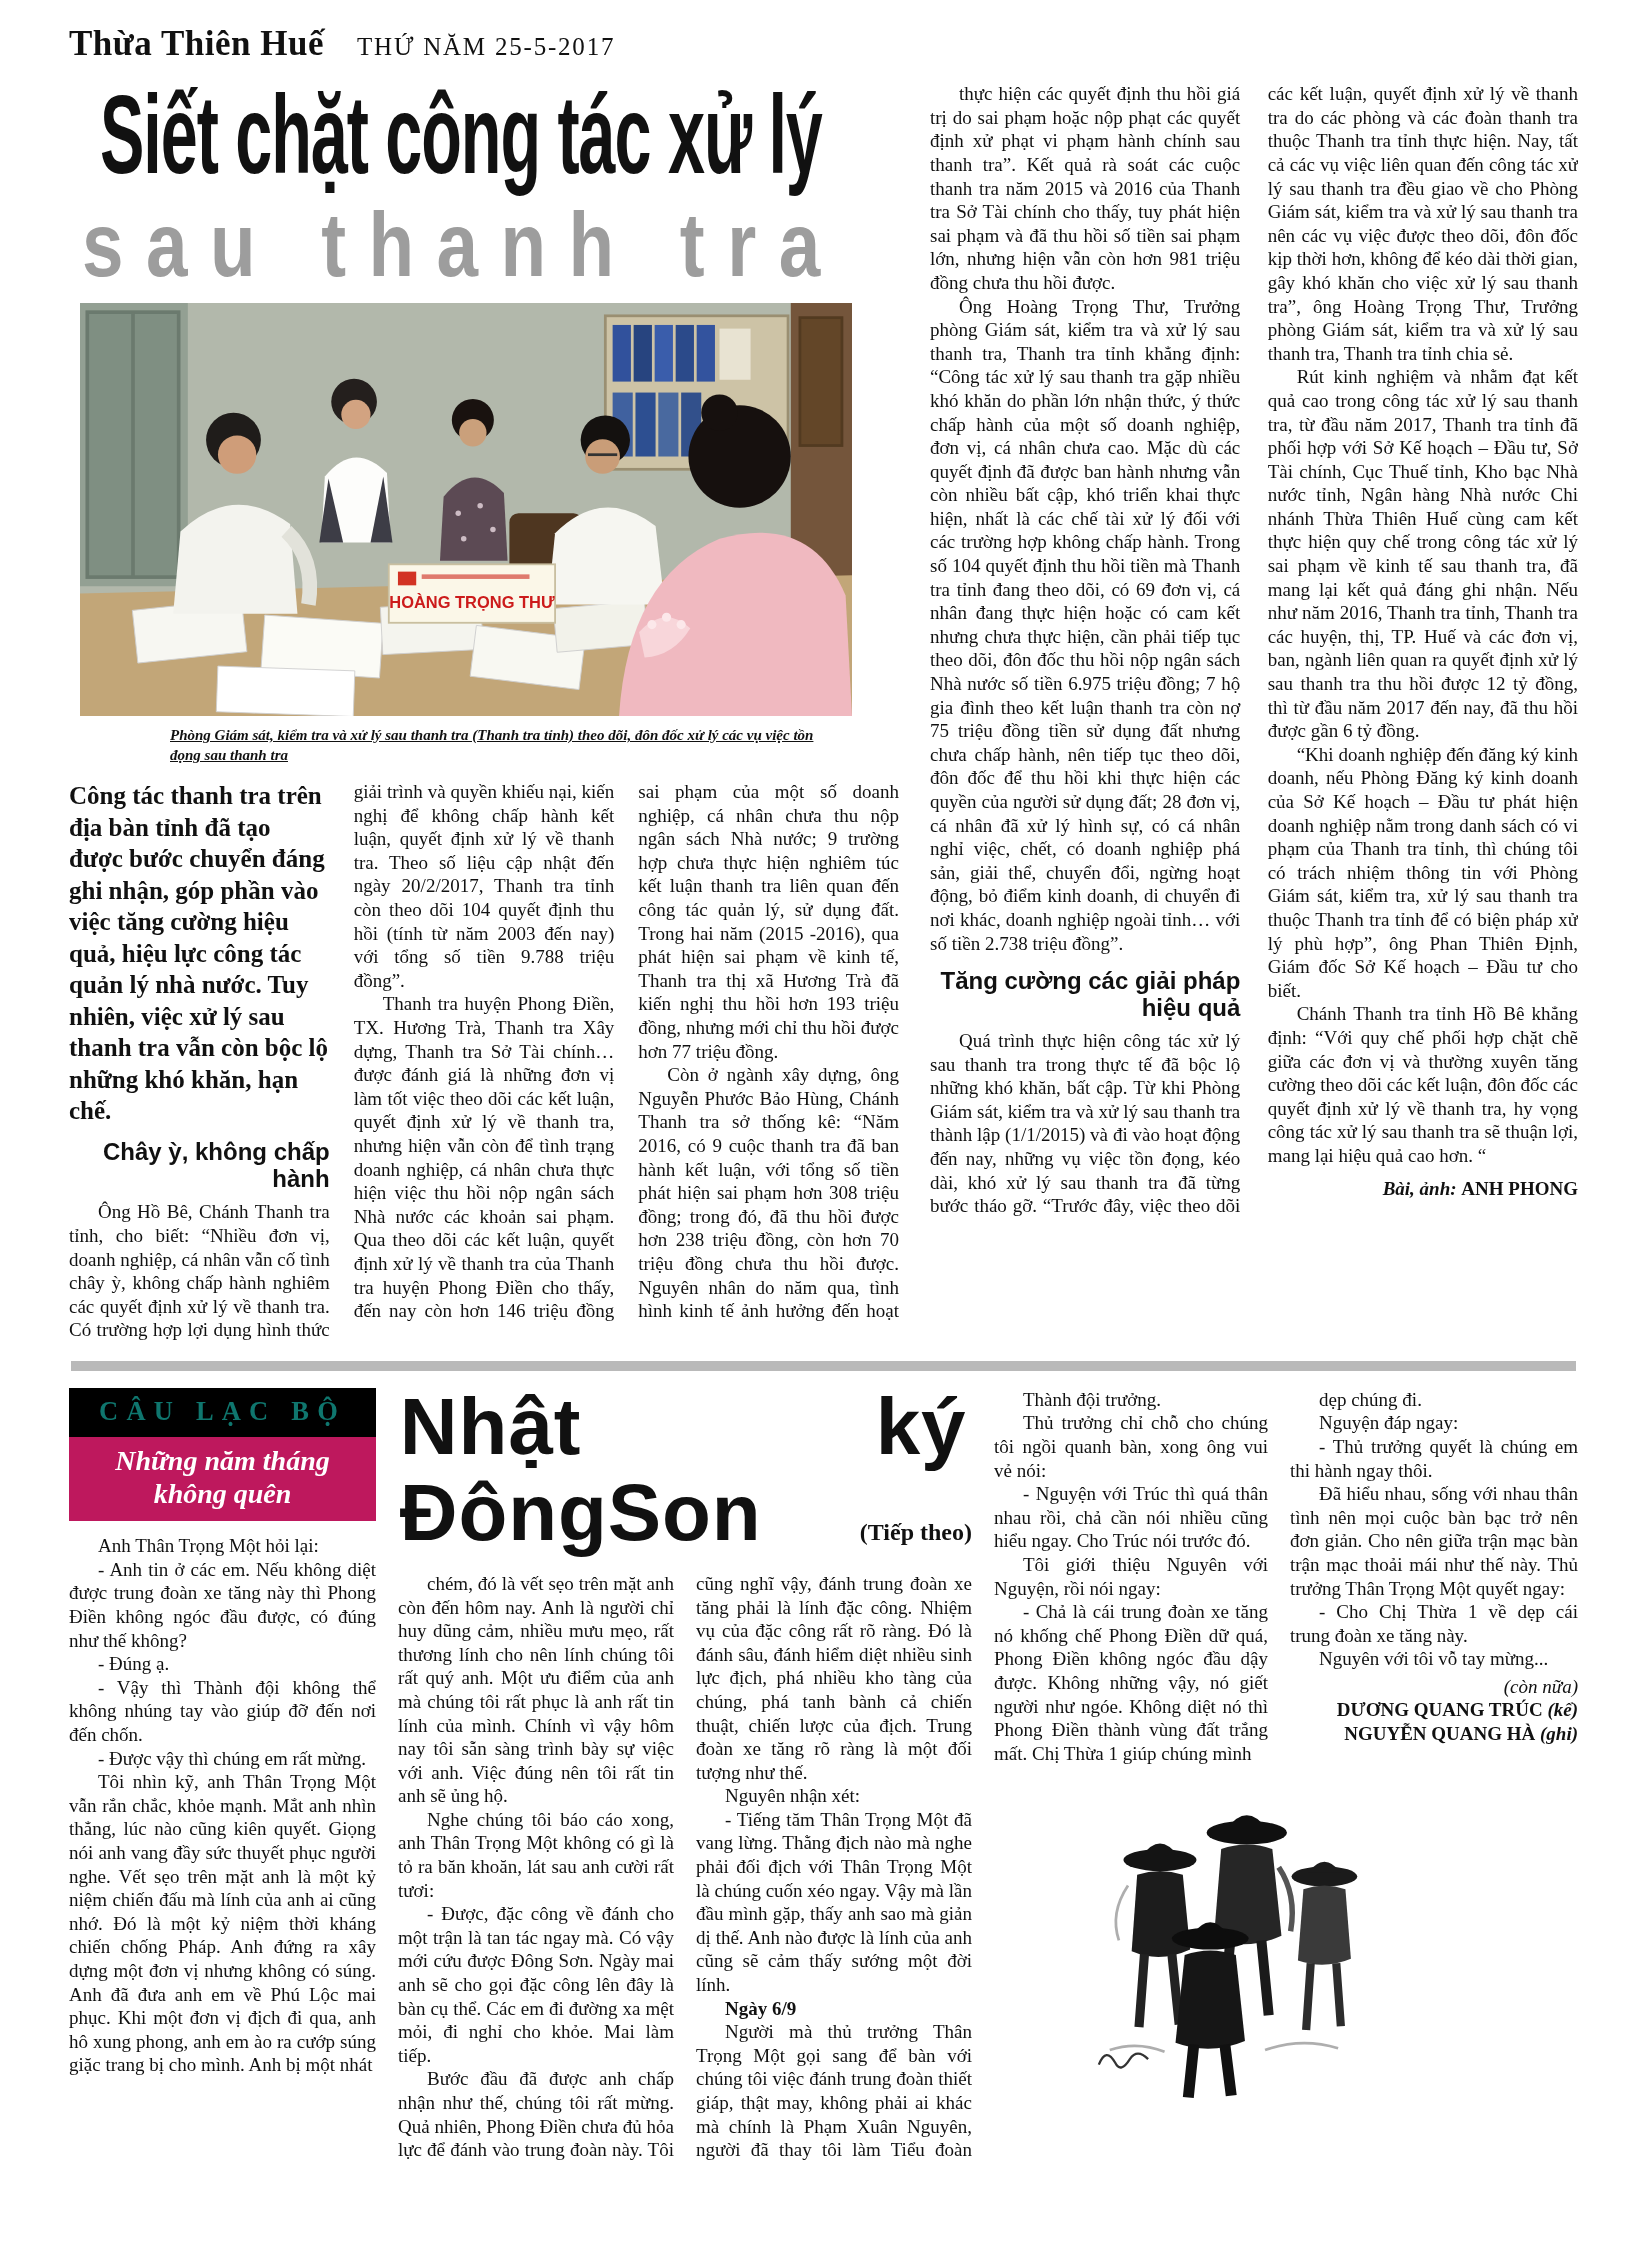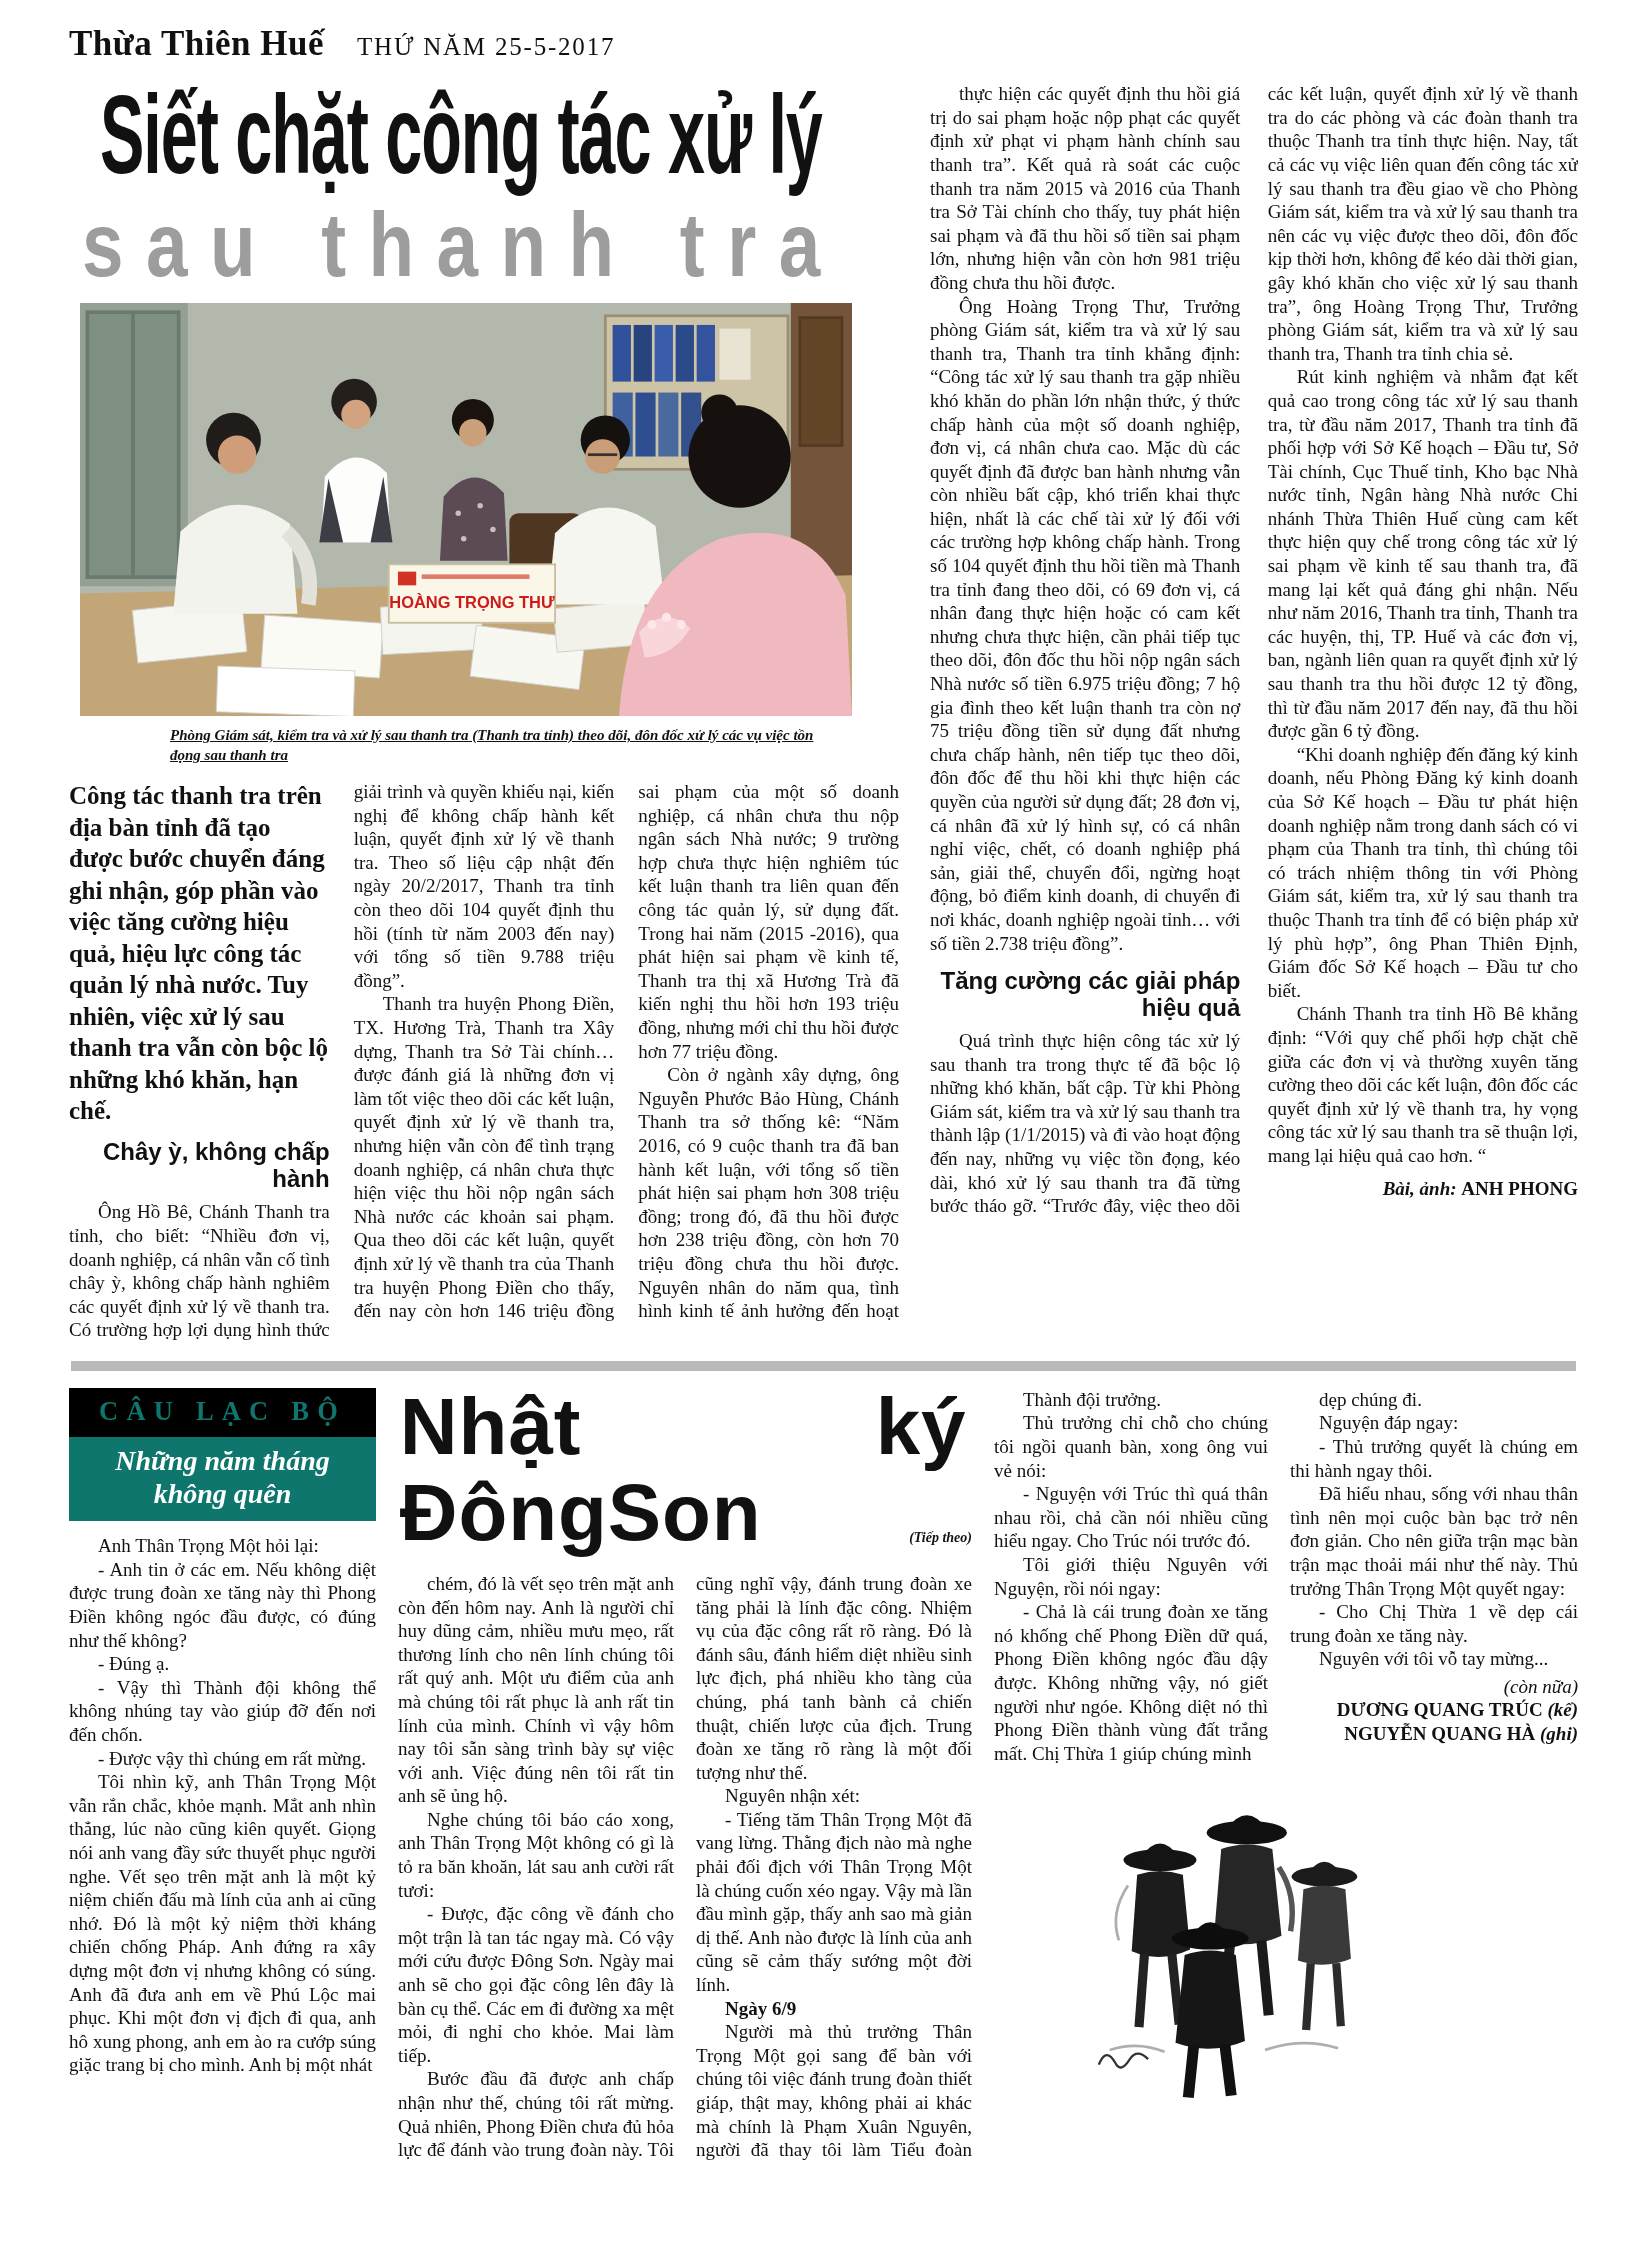--- a/index.html
+++ b/index.html
@@ -43,31 +43,31 @@
   .para.note{text-align:right;font-style:italic;text-indent:0;margin-top:3.7px;}
   .para.credit{text-align:right;font-weight:700;text-indent:0;}
   .para.credit .sfx{font-style:italic;font-weight:700;}
   
   .divider{height:10px;background:#b9b9b9;margin:14.6px 1.8px 16.4px;}
   
   .club{display:flex;gap:22px;height:815px;}
   .c1{width:307px;flex:none;}
   .kicker{background:#000;color:#0f766e;text-align:center;font-weight:700;font-size:26.5px;
           letter-spacing:8.2px;padding:8.2px 0 10px;}
-  .series{background:#0f766e;color:#fff;text-align:center;font-style:italic;font-weight:700;
+  .series{background:#be185d;color:#fff;text-align:center;font-style:italic;font-weight:700;
           font-size:28px;line-height:1.18;padding:7.3px 0 11px;}
   .c1text{margin-top:12.8px;height:594px;overflow:hidden;}
   .cmid{width:574px;flex:none;}
   .ct-line{display:flex;justify-content:space-between;font-family:"Liberation Sans","DejaVu Sans",sans-serif;
            font-weight:700;font-size:80px;line-height:0.98;letter-spacing:0.9px;padding:0 5.5px 0 1.8px;}
   .ct-line2{display:flex;align-items:flex-end;margin-top:7.3px;padding:0 0 0 1.8px;}
   .ct-inner{flex:1;display:flex;justify-content:flex-start;
             font-family:"Liberation Sans","DejaVu Sans",sans-serif;font-weight:700;
             font-size:80px;line-height:0.98;letter-spacing:0.9px;}
-  .ct-note{font-size:14px;font-weight:700;font-style:italic;margin-left:14.6px;
+  .ct-note{font-size:24px;font-weight:700;margin-left:14.6px;
            padding-bottom:5.5px;white-space:nowrap;}
   .cols2b{column-count:2;column-gap:22px;height:592px;overflow:hidden;margin-top:20px;}
   .c4{width:274px;flex:none;position:relative;}
   .c4text{overflow:hidden;}
   .c5{flex:1;}
   .c5text{overflow:hidden;}
   .illus{width:311px;height:327px;margin-left:79px;margin-top:11px;}
 </style>
 </head>
 <body>

